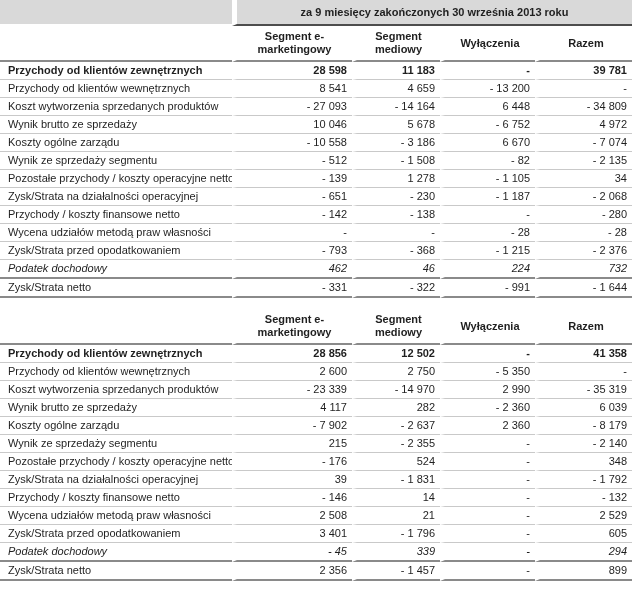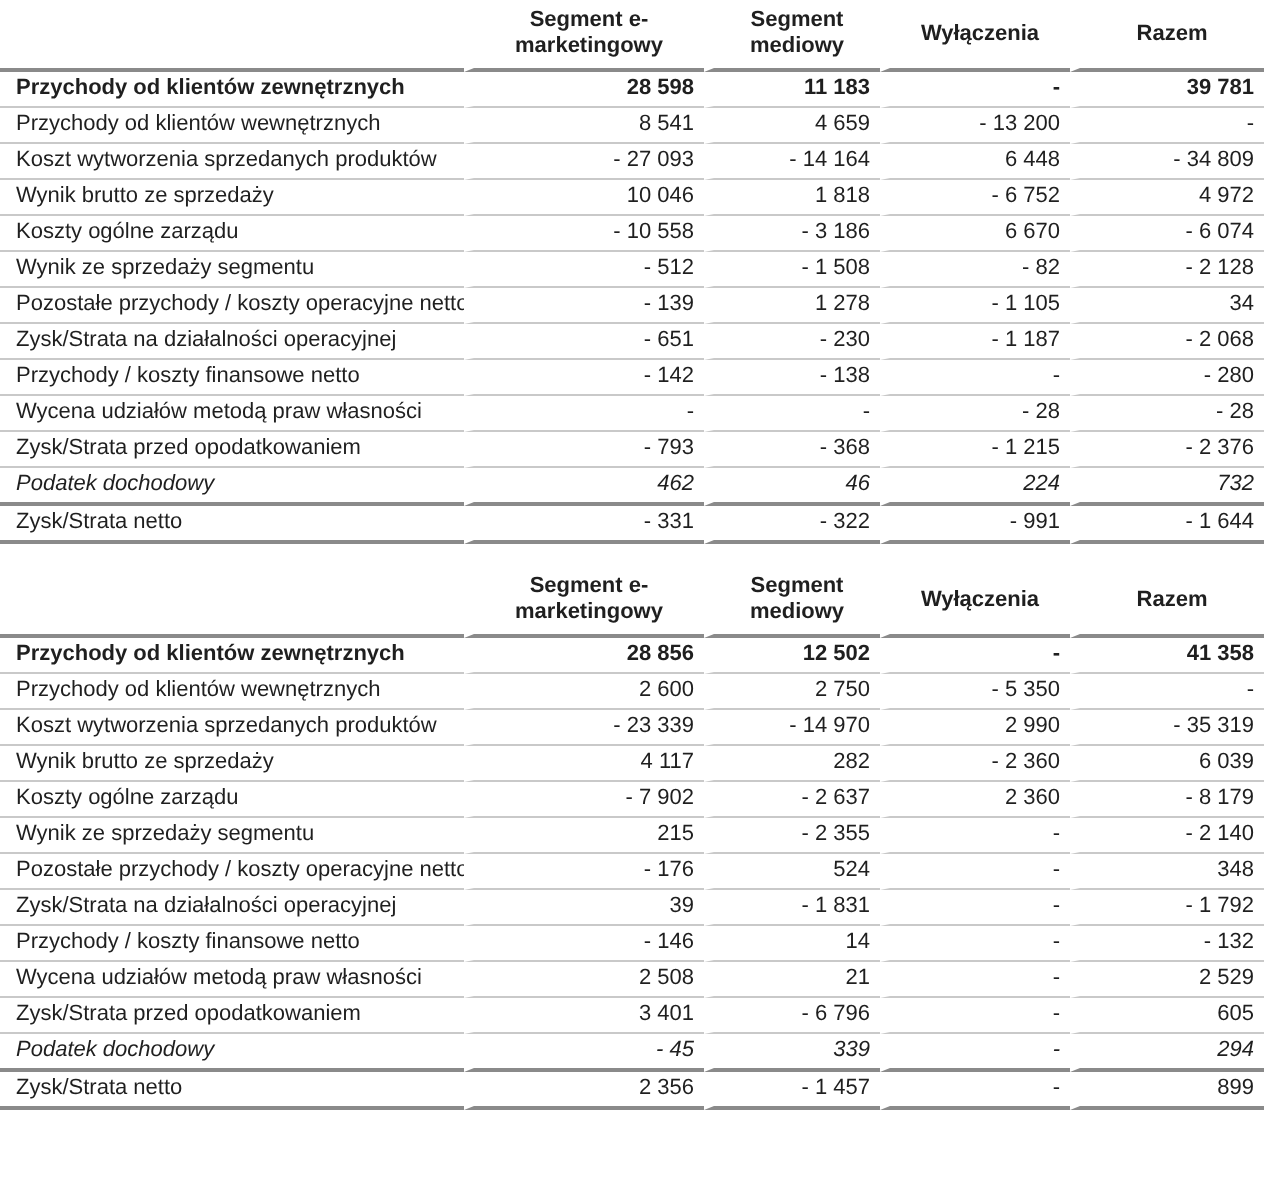--- a/index.html
+++ b/index.html
@@ -97,20 +97,24 @@
 
   <table class="seg-table">
     <colgroup>
       <col class="c-label">
         <col class="c-1">
         <col class="c-2">
         <col class="c-3">
         <col class="c-4">
     </colgroup>
     <thead>
+      <tr>
+        <td class="corner-cell"></td>
+        <td class="title-cell" colspan="4">za 9 miesięcy zakończonych 30 września 2013 roku</td>
+      </tr>
       <tr>
         <th class="col-head-empty"></th>
         <th class="col-head">Segment e-marketingowy</th>
         <th class="col-head">Segment mediowy</th>
         <th class="col-head">Wyłączenia</th>
         <th class="col-head">Razem</th>
       </tr>
     </thead>
     <tbody>
         <tr class="bold">
@@ -130,37 +134,37 @@
         <tr>
           <td class="label">Koszt wytworzenia sprzedanych produktów</td>
           <td class="num">- 27 093</td>
           <td class="num">- 14 164</td>
           <td class="num">6 448</td>
           <td class="num">- 34 809</td>
         </tr>
         <tr>
           <td class="label">Wynik brutto ze sprzedaży</td>
           <td class="num">10 046</td>
-          <td class="num">1 818</td>
+          <td class="num">5 678</td>
           <td class="num">- 6 752</td>
           <td class="num">4 972</td>
         </tr>
         <tr>
           <td class="label">Koszty ogólne zarządu</td>
           <td class="num">- 10 558</td>
           <td class="num">- 3 186</td>
           <td class="num">6 670</td>
-          <td class="num">- 6 074</td>
+          <td class="num">- 7 074</td>
         </tr>
         <tr>
           <td class="label">Wynik ze sprzedaży segmentu</td>
           <td class="num">- 512</td>
           <td class="num">- 1 508</td>
           <td class="num">- 82</td>
-          <td class="num">- 2 128</td>
+          <td class="num">- 2 135</td>
         </tr>
         <tr>
           <td class="label">Pozostałe przychody / koszty operacyjne netto</td>
           <td class="num">- 139</td>
           <td class="num">1 278</td>
           <td class="num">- 1 105</td>
           <td class="num">34</td>
         </tr>
         <tr>
           <td class="label">Zysk/Strata na działalności operacyjnej</td>
@@ -291,21 +295,21 @@
         <tr>
           <td class="label">Wycena udziałów metodą praw własności</td>
           <td class="num">2 508</td>
           <td class="num">21</td>
           <td class="num">-</td>
           <td class="num">2 529</td>
         </tr>
         <tr>
           <td class="label">Zysk/Strata przed opodatkowaniem</td>
           <td class="num">3 401</td>
-          <td class="num">- 6 796</td>
+          <td class="num">- 1 796</td>
           <td class="num">-</td>
           <td class="num">605</td>
         </tr>
         <tr>
           <td class="label">Podatek dochodowy</td>
           <td class="num">- 45</td>
           <td class="num">339</td>
           <td class="num">-</td>
           <td class="num">294</td>
         </tr>

